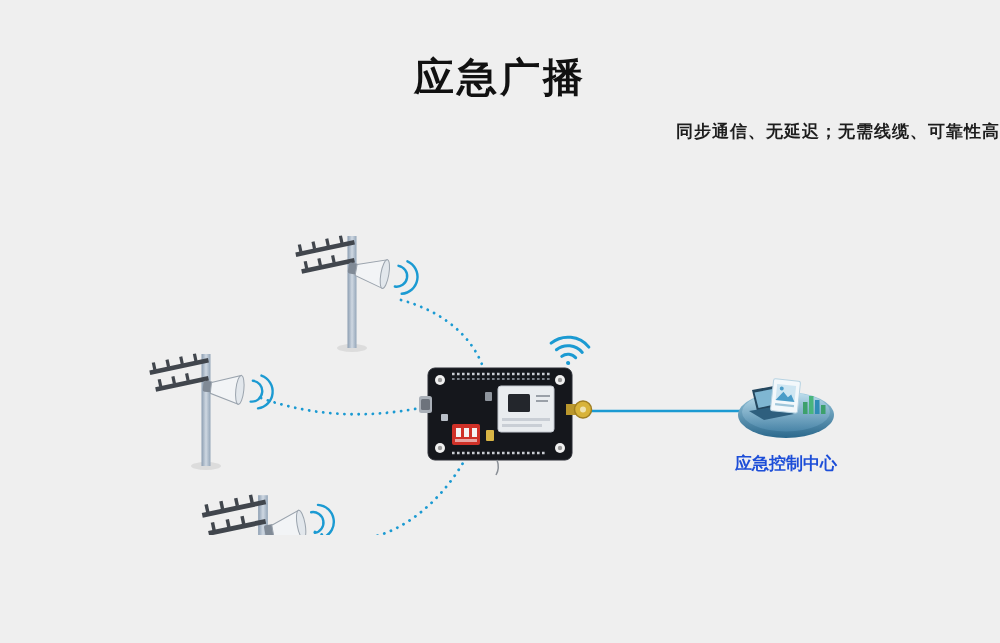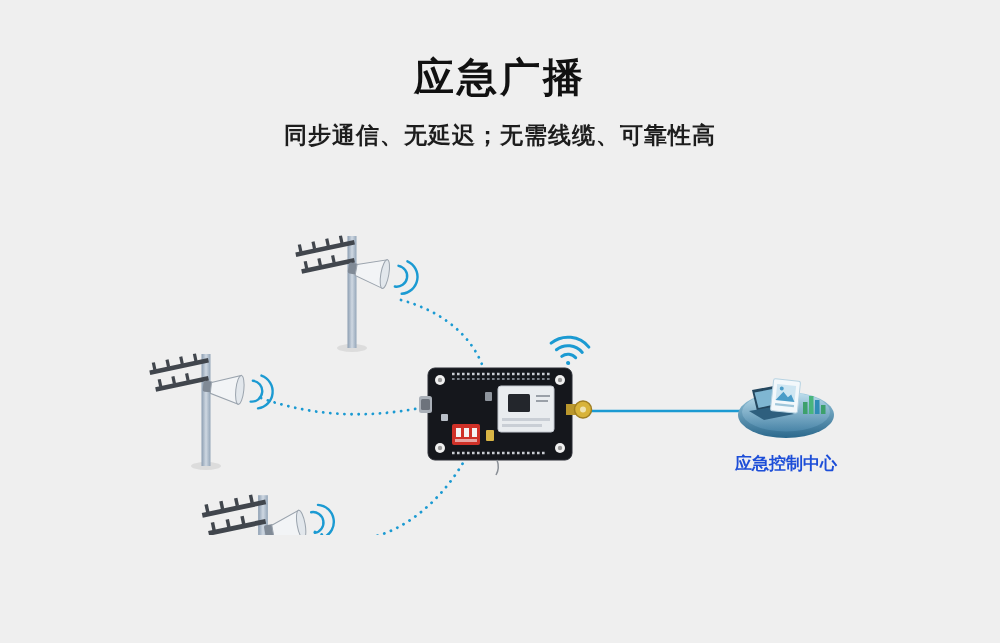--- a/index.html
+++ b/index.html
@@ -20,22 +20,22 @@
     top:50px;left:0;width:100%;
     text-align:center;
     font-size:40px;
     font-weight:bold;
     color:#111;
     letter-spacing:3px;
   }
   .subtitle{
     position:absolute;
     top:120px;left:0;width:100%;
-    text-align:center;
-    font-size:23px;
+    text-align:right;
+    font-size:17px;
     font-weight:bold;
     color:#1d1d1d;
     letter-spacing:1px;
   }
   .cc-label{
     position:absolute;
     top:452px;left:706px;width:160px;
     text-align:center;
     font-size:17px;
     font-weight:bold;

